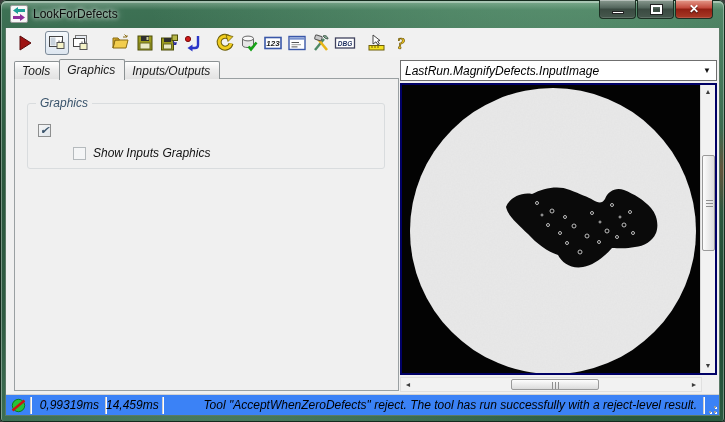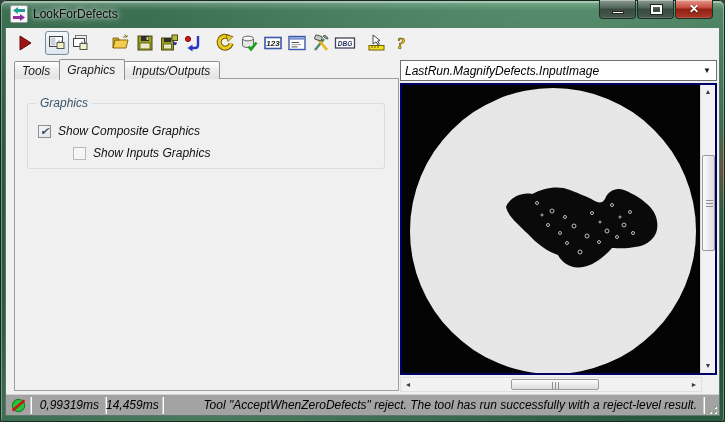--- a/index.html
+++ b/index.html
@@ -132,21 +132,21 @@
   .hscroll .arrow.right { position:absolute; right:0; }
   .hthumb { position:absolute; left:110px; top:1px; width:88px; height:11px;
     border:1px solid #9a9a9a; border-radius:2px;
     background:linear-gradient(180deg,#fdfdfd,#dcdcdc); }
   .hthumb .grip { position:absolute; left:40px; top:2px; width:8px; height:7px;
     background:repeating-linear-gradient(90deg,#8f8f8f 0 1px, transparent 1px 3px); }
 
   
   .statusbar {
     position:absolute; left:0; right:0; bottom:0; height:21px;
-    background:#a3a3a3; border-top:1px solid #d2d2d2;
+    background:#3b82f6; border-top:1px solid #d2d2d2;
     display:flex; align-items:center; font-size:12px;
   }
   .sb-sep { width:1px; height:17px; background:#cccccc; box-shadow:1px 0 0 #ffffff; }
   .sb-icon { width:24px; display:flex; justify-content:center; flex:0 0 auto; }
   .sb-time1 { width:74px; padding-right:6px; text-align:right; flex:0 0 auto; }
   .sb-time2 { width:56px; padding-right:24px; text-align:right; flex:0 0 auto; }
   .sb-msg { flex:1 1 auto; text-align:right; padding-right:6px; white-space:nowrap;
     overflow:hidden; }
   .sb-grip { width:15px; height:21px; flex:0 0 auto; position:relative; }
   .sb-grip i { position:absolute; width:2px; height:2px; background:#9a9a9a;
@@ -310,21 +310,20 @@
       </div>
     </div>
 
     <div class="tabpage">
       <div class="groupbox">
         <div class="groupbox-title">Graphics</div>
         <div class="check-row row-composite">
           <div class="checkbox checked">
             <span class="mark">✔</span>
           </div>
-          <span class="check-label">Show Composite Graphics</span>
         </div>
         <div class="check-row row-shared">
           <div class="checkbox dim">
             <span class="mark">✔</span>
           </div>
           <span class="check-label">Show Inputs Graphics</span>
         </div>
       </div>
     </div>
 

